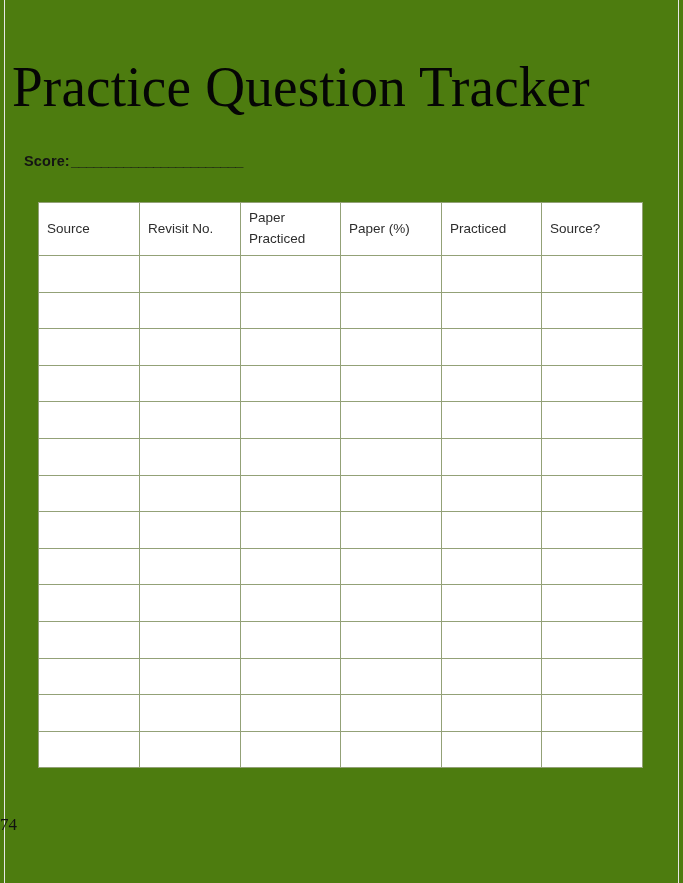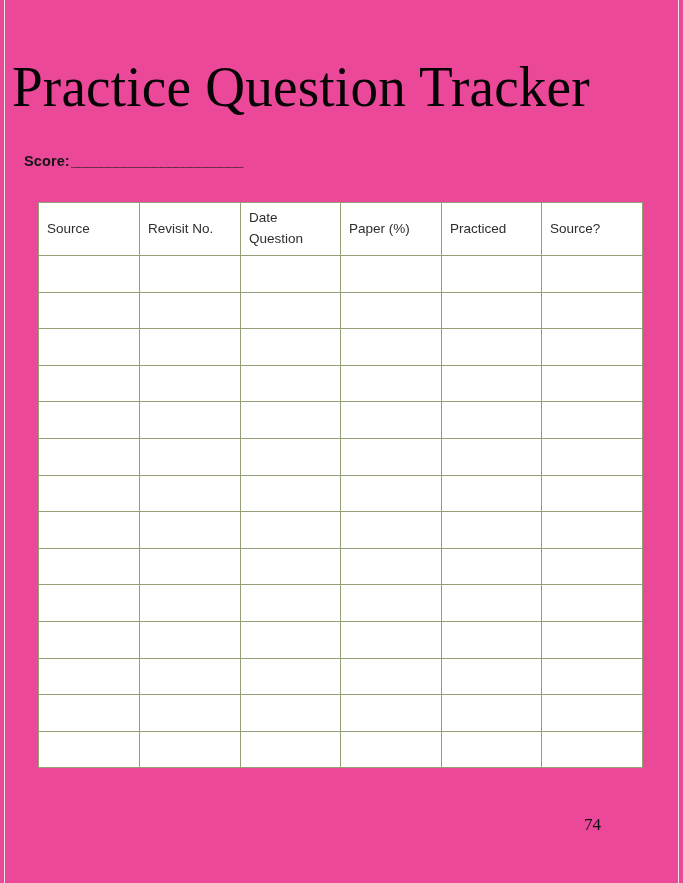--- a/index.html
+++ b/index.html
@@ -15,21 +15,21 @@
     -webkit-font-smoothing: antialiased;
   }
 
   
   .page {
     position: absolute;
     left: 0;
     top: 0;
     width: 683px;
     height: 883px;
-    background: #ec4899;
+    background: #4d7c0f;
     box-sizing: border-box;
     padding-left: 32px;
   }
   .page-edge {
     position: absolute;
     top: 0;
     width: 1px;
     height: 883px;
     background: #e6e6e6;
   }
@@ -107,21 +107,21 @@
   col.c3 { width: 101px; }
   col.c4 { width: 100px; }
   col.c5 { width: 101px; }
 
   
   .page-number {
     position: absolute;
     left: 0;
     top: 815px;
     width: 601px;
-    text-align: right;
+    text-align: left;
     font-family: "Liberation Serif", "DejaVu Serif", serif;
     font-size: 17px;
     color: #111111;
   }
 </style>
 </head>
 <body>
 
 <div class="page">
 
@@ -140,21 +140,21 @@
         <col class="c1">
         <col class="c2">
       <col class="c3">
         <col class="c4">
         <col class="c5">
     </colgroup>
     <thead>
       <tr>
         <th>Source</th>
         <th>Revisit No.</th>
-        <th>Date Question</th>
+        <th>Paper Practiced</th>
         <th>Paper (%)</th>
         <th>Practiced</th>
         <th>Source?</th>
       </tr>
     </thead>
     <tbody id="table-body">
         <tr>
           <td></td>
           <td></td>
           <td></td>

